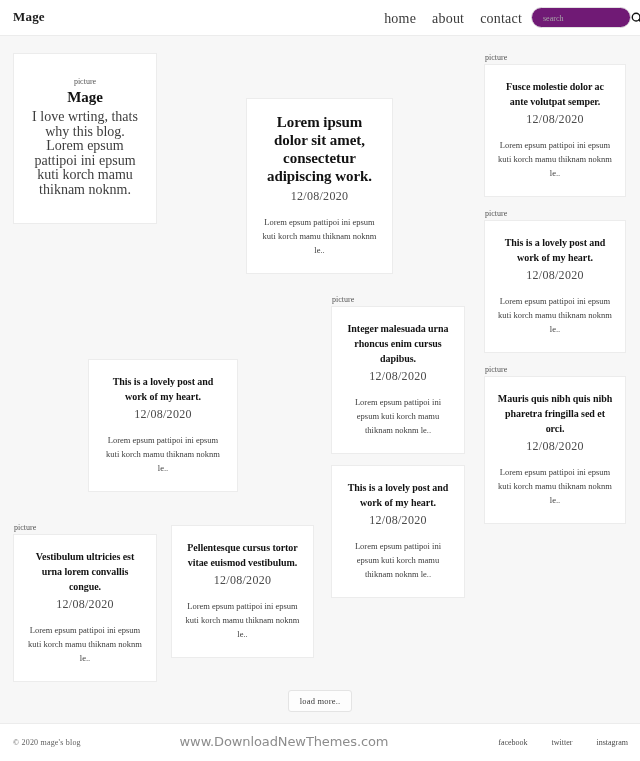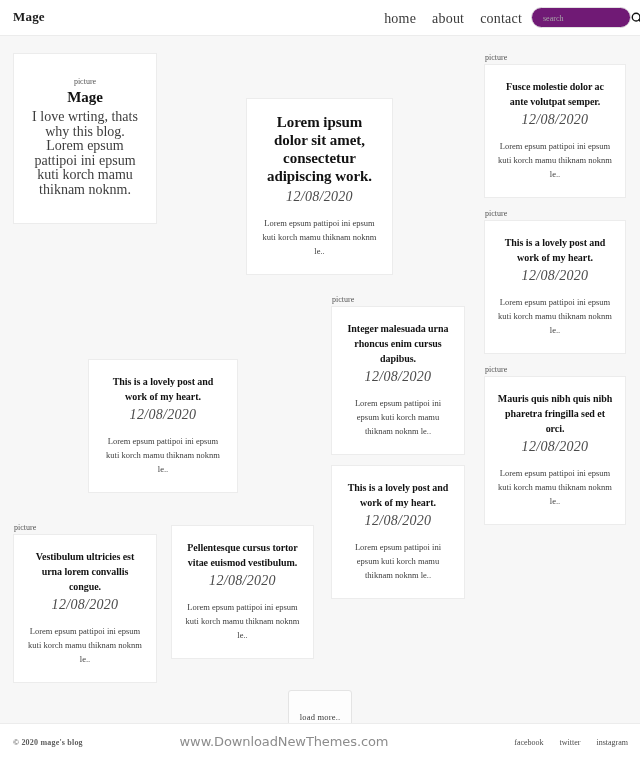--- a/index.html
+++ b/index.html
@@ -117,25 +117,24 @@
     color: #121212;
     margin: 0 0 3px 0;
     letter-spacing: -0.05px;
   }
   .card-title.big {
     font-size: 15px;
     line-height: 18px;
     margin-bottom: 4px;
   }
   .card-date {
-    font-size: 14px;
+    font-size: 12px;
     color: #4a4a4a;
     letter-spacing: 0.3px;
     margin-bottom: 11px;
-    font-style: italic;
   }
   .card-body {
     font-size: 8.5px;
     line-height: 14px;
     color: #3d3d3d;
   }
   .card-bio {
     font-size: 14px;
     line-height: 14.5px;
     color: #3d3d3d;
@@ -149,21 +148,21 @@
     text-align: center;
   }
   #load-more-button {
     display: inline-block;
     background: #fdfdfd;
     border: 1px solid #e4e4e4;
     border-radius: 3px;
     font-family: "Liberation Serif", serif;
     font-size: 8.5px;
     color: #3a3a3a;
-    padding: 21px 11px;
+    padding: 5px 11px;
     cursor: pointer;
     letter-spacing: 0.2px;
   }
 
   
   #site-footer {
     position: absolute;
     left: 0;
     top: 723px;
     width: 640px;
@@ -172,39 +171,38 @@
     border-top: 1px solid #ececec;
     box-sizing: border-box;
   }
   #footer-copyright {
     position: absolute;
     left: 13px;
     top: 14px;
     font-size: 8px;
     color: #5f5f5f;
     letter-spacing: 0.2px;
-    font-weight: bold;
   }
   #footer-watermark {
     position: absolute;
     left: 0;
     top: 10px;
     width: 568px;
     text-align: center;
     font-size: 13px;
     color: #8c8c8c;
     letter-spacing: -0.1px;
     font-family: "DejaVu Sans", "Liberation Sans", sans-serif;
   }
   #footer-social {
     position: absolute;
     right: 12px;
     top: 14px;
     display: flex;
-    gap: 16px;
+    gap: 24px;
   }
   #footer-social .social-link {
     font-size: 8px;
     color: #4b4b4b;
     text-decoration: none;
     cursor: pointer;
   }
 </style>
 </head>
 <body>

